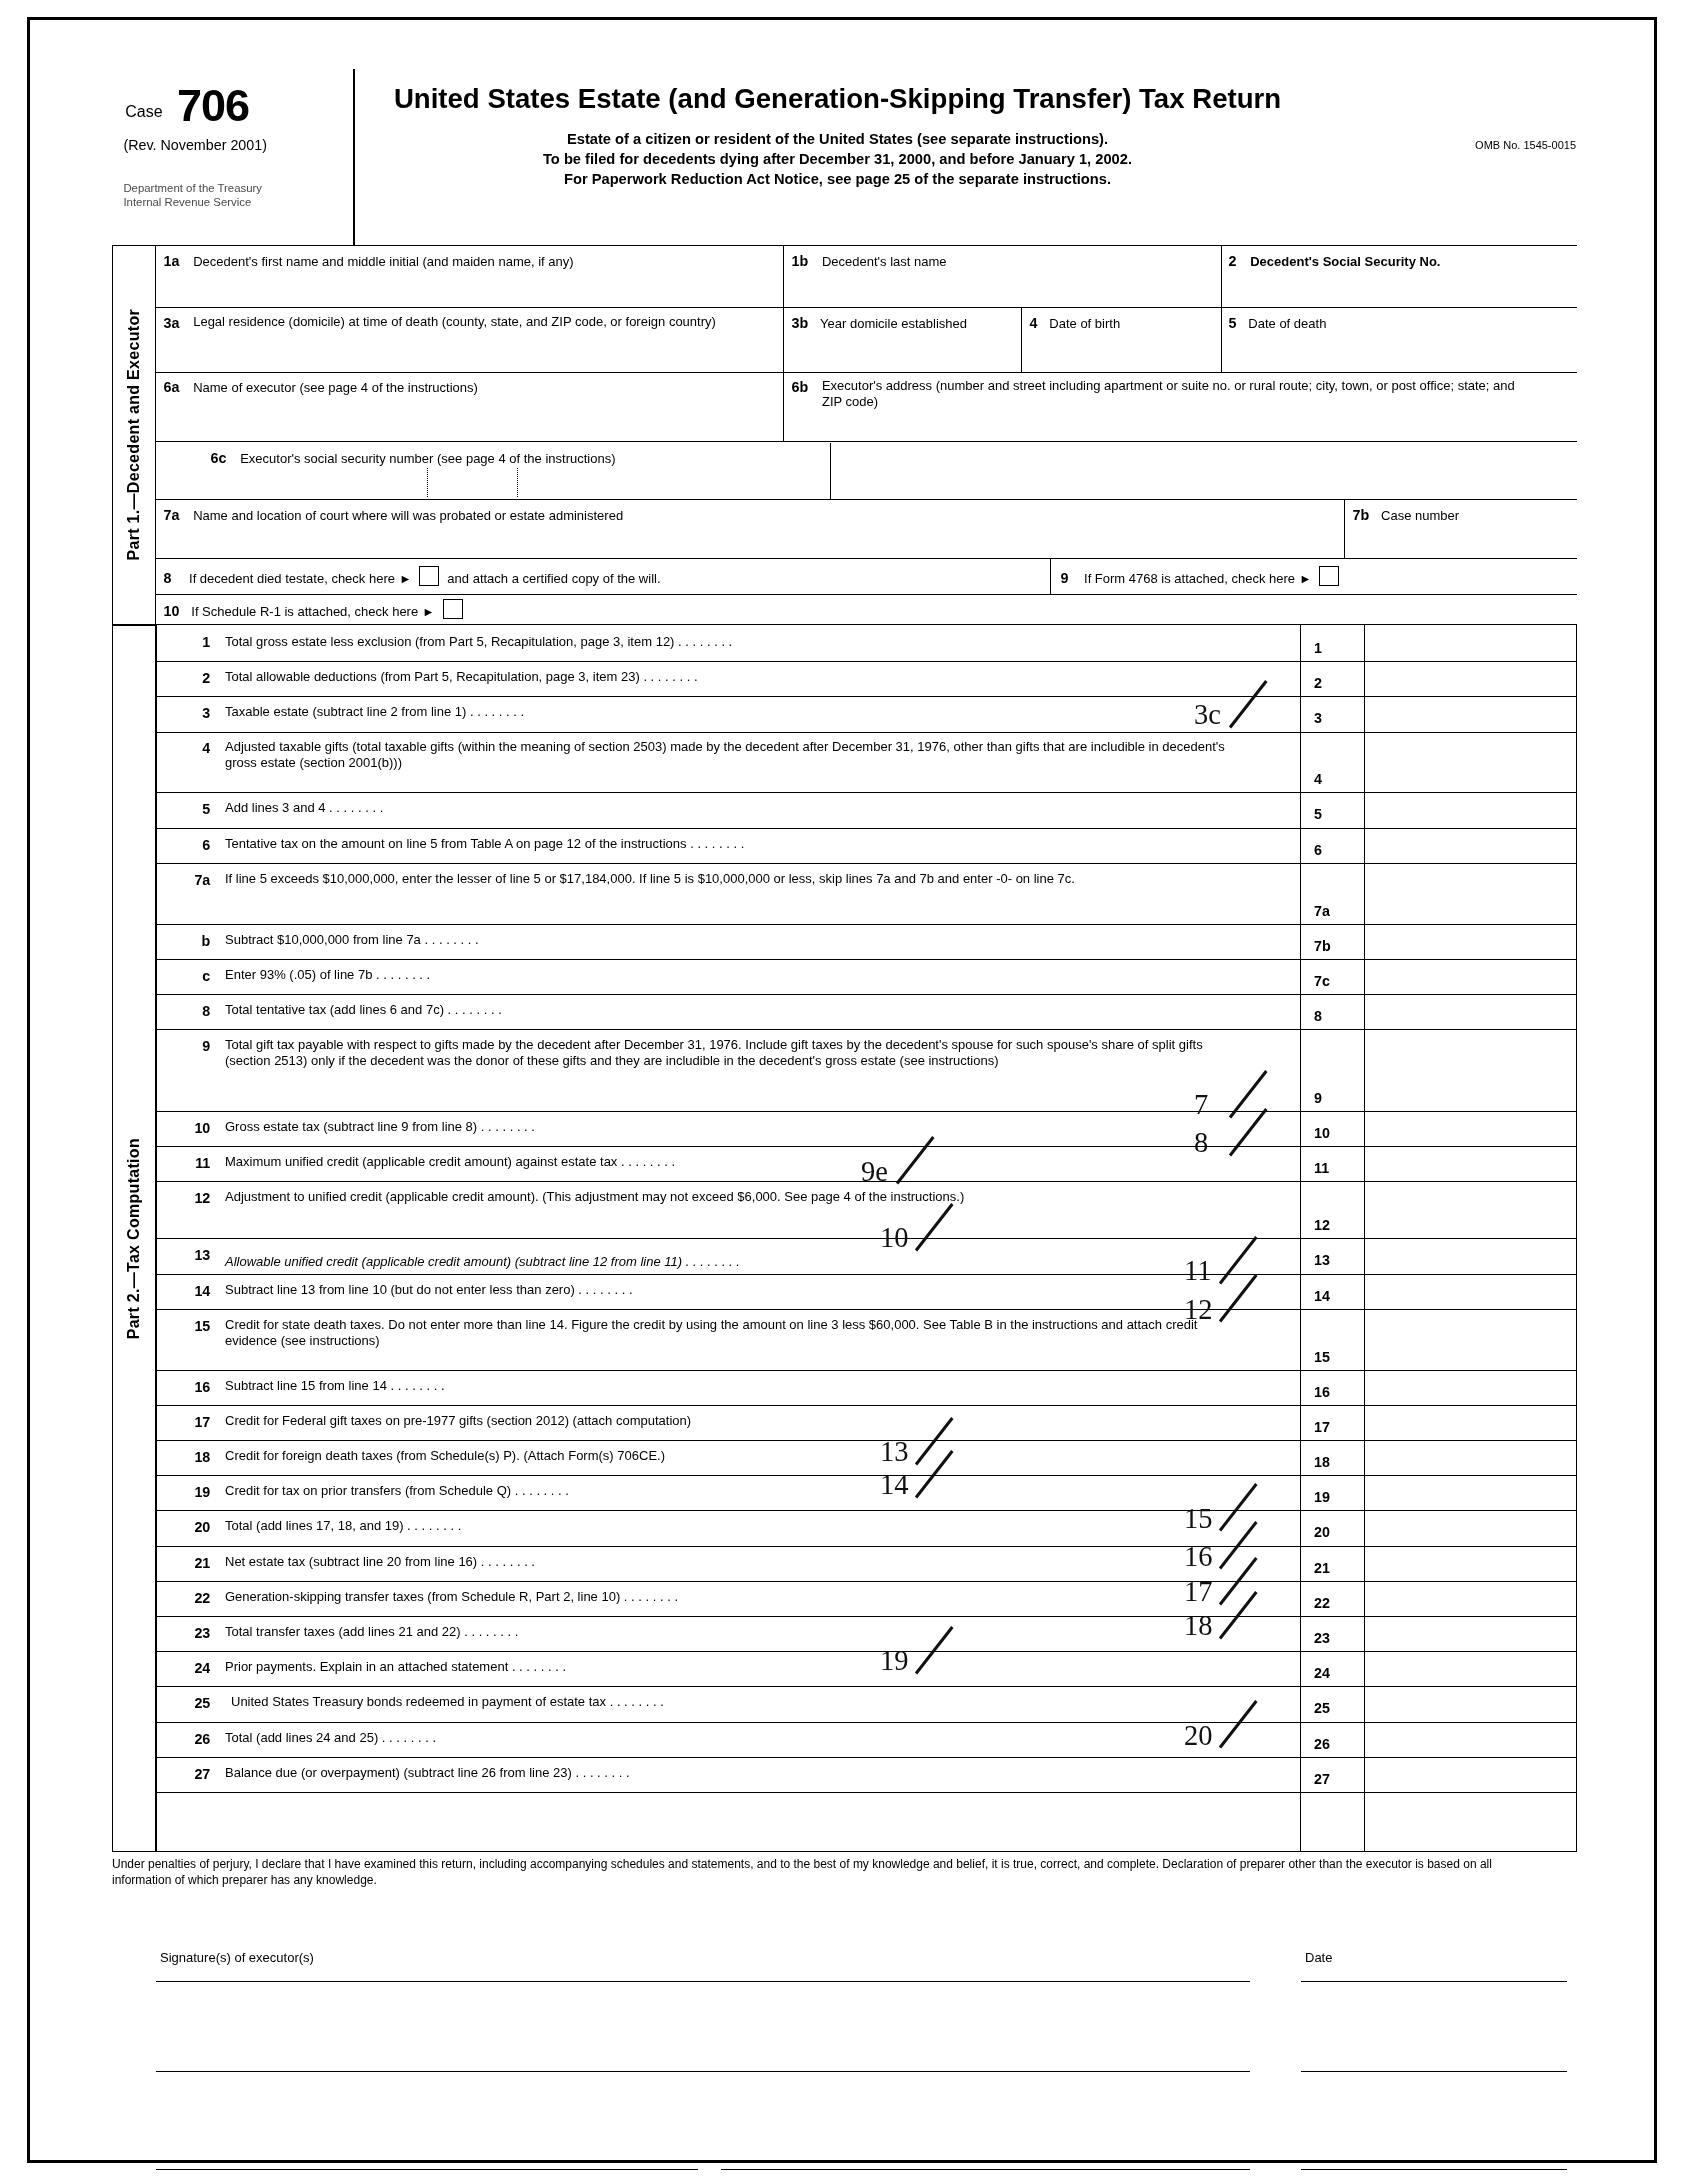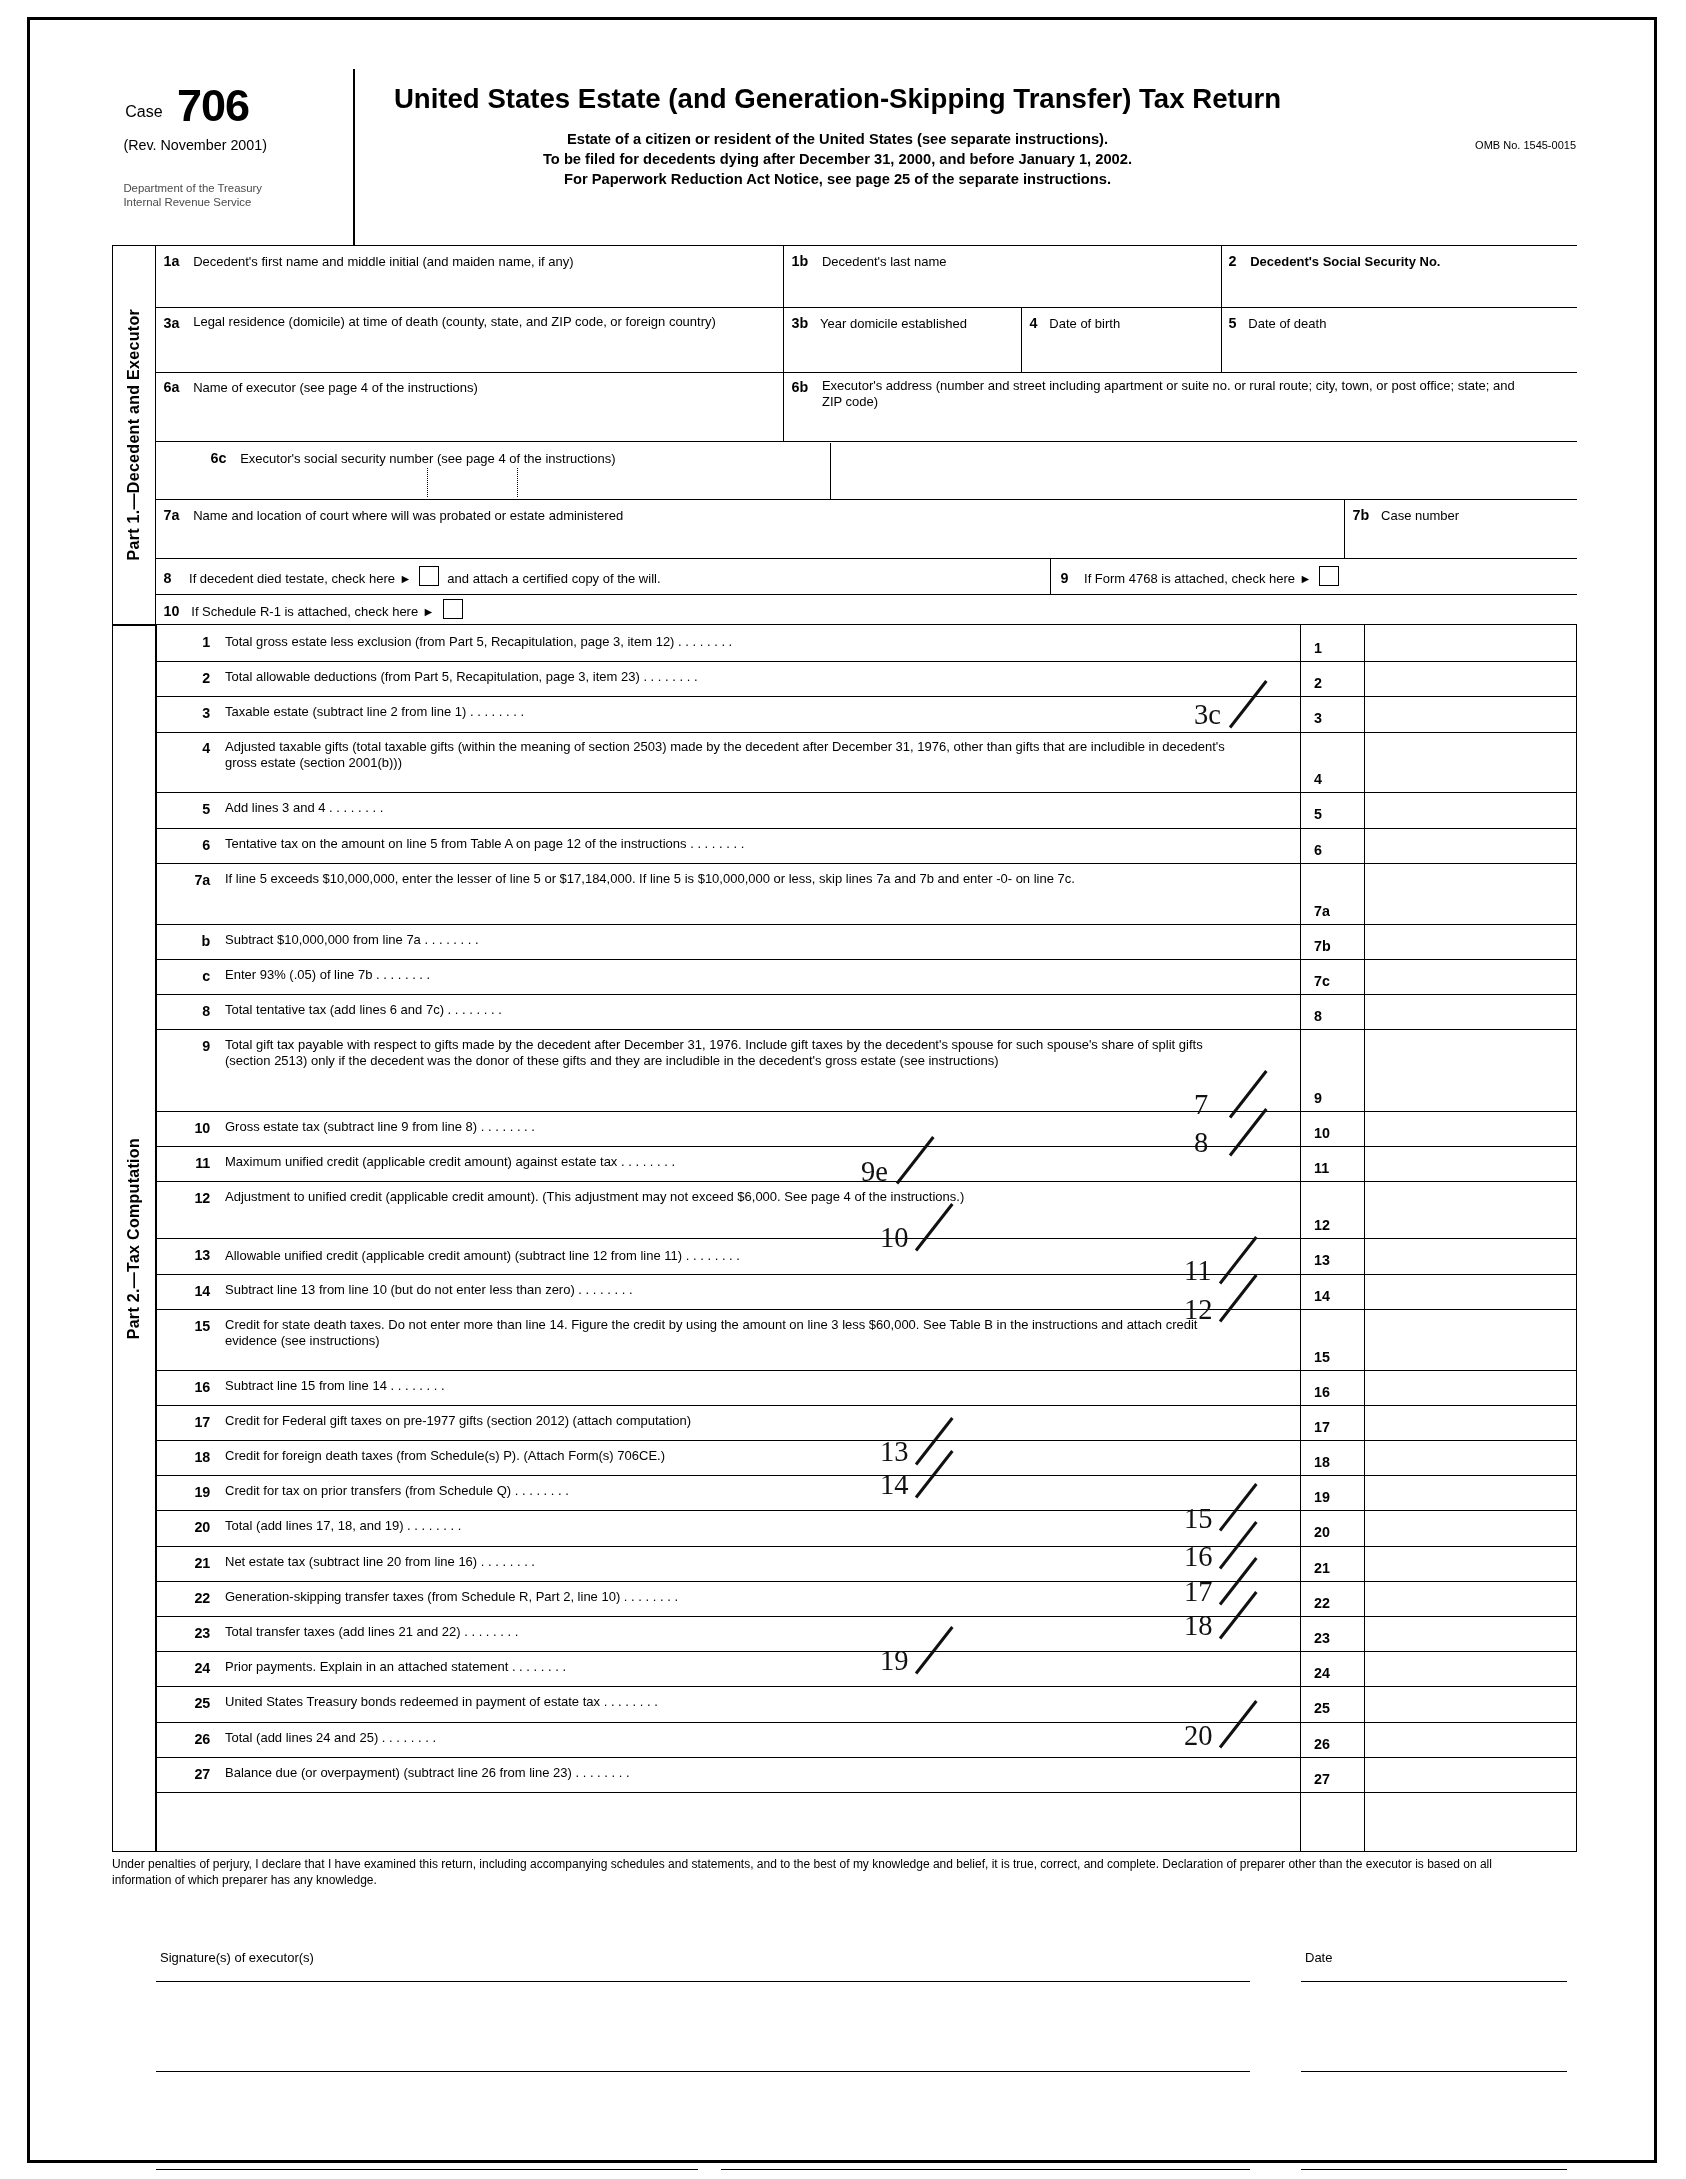--- a/index.html
+++ b/index.html
@@ -270,21 +270,21 @@
               <div class="rowline" style="top: 556px;"></div>
               <div class="box" style="left: 0px; top: 557px; width: 1421px; height: 57px;">
                 <span class="num" style="position: absolute; left: 13.3px; top: 7.6px; width: 40px; text-align: right;">12</span>
                 <span class="lbl" style="position: absolute; left: 68px; top: 6.7px; width: 1008px;">Adjustment to unified credit (applicable credit amount). (This adjustment may not exceed $6,000. See page 4 of the instructions.)</span>
                 <span class="num" style="position: absolute; left: 1157px; bottom: 5.7px;">12</span>
                 <span style="position: absolute; left: 1208px; bottom: 1.9px; width: 209px; height: 25px;"></span>
               </div>
               <div class="rowline" style="top: 613px;"></div>
               <div class="box" style="left: 0px; top: 614px; width: 1421px; height: 35px;">
                 <span class="num" style="position: absolute; left: 13.3px; top: 7.6px; width: 40px; text-align: right;">13</span>
-                <span class="lbl" style="position: absolute; left: 68px; top: 9px; width: 1008px;">Allowable unified credit (applicable credit amount) (subtract line 12 from line 11)  . . . . . . . .</span>
+                <span class="lbl" style="position: absolute; left: 68px; top: 15px; width: 1008px; font-style: italic;">Allowable unified credit (applicable credit amount) (subtract line 12 from line 11)  . . . . . . . .</span>
                 <span class="num" style="position: absolute; left: 1157px; bottom: 5.7px;">13</span>
                 <span style="position: absolute; left: 1208px; bottom: 1.9px; width: 209px; height: 25px;"></span>
               </div>
               <div class="rowline" style="top: 649px;"></div>
               <div class="box" style="left: 0px; top: 650px; width: 1421px; height: 35px;">
                 <span class="num" style="position: absolute; left: 13.3px; top: 7.6px; width: 40px; text-align: right;">14</span>
                 <span class="lbl" style="position: absolute; left: 68px; top: 6.7px; width: 1008px;">Subtract line 13 from line 10 (but do not enter less than zero)  . . . . . . . .</span>
                 <span class="num" style="position: absolute; left: 1157px; bottom: 5.7px;">14</span>
                 <span style="position: absolute; left: 1208px; bottom: 1.9px; width: 209px; height: 25px;"></span>
               </div>
@@ -354,21 +354,21 @@
               <div class="rowline" style="top: 1026px;"></div>
               <div class="box" style="left: 0px; top: 1027px; width: 1421px; height: 35px;">
                 <span class="num" style="position: absolute; left: 13.3px; top: 7.6px; width: 40px; text-align: right;">24</span>
                 <span class="lbl" style="position: absolute; left: 68px; top: 6.7px; width: 1008px;">Prior payments. Explain in an attached statement  . . . . . . . .</span>
                 <span class="num" style="position: absolute; left: 1157px; bottom: 5.7px;">24</span>
                 <span style="position: absolute; left: 1208px; bottom: 1.9px; width: 209px; height: 25px;"></span>
               </div>
               <div class="rowline" style="top: 1061px;"></div>
               <div class="box" style="left: 0px; top: 1062px; width: 1421px; height: 35px;">
                 <span class="num" style="position: absolute; left: 13.3px; top: 7.6px; width: 40px; text-align: right;">25</span>
-                <span class="lbl" style="position: absolute; left: 68px; top: 6.7px; width: 1008px;">United States Treasury bonds redeemed in payment of estate tax  . . . . . . . .</span>
+                <span class="lbl" style="position: absolute; left: 74px; top: 6.7px; width: 1008px;">United States Treasury bonds redeemed in payment of estate tax  . . . . . . . .</span>
                 <span class="num" style="position: absolute; left: 1157px; bottom: 5.7px;">25</span>
                 <span style="position: absolute; left: 1208px; bottom: 1.9px; width: 209px; height: 25px;"></span>
               </div>
               <div class="rowline" style="top: 1097px;"></div>
               <div class="box" style="left: 0px; top: 1098px; width: 1421px; height: 35px;">
                 <span class="num" style="position: absolute; left: 13.3px; top: 7.6px; width: 40px; text-align: right;">26</span>
                 <span class="lbl" style="position: absolute; left: 68px; top: 6.7px; width: 1008px;">Total (add lines 24 and 25)  . . . . . . . .</span>
                 <span class="num" style="position: absolute; left: 1157px; bottom: 5.7px;">26</span>
                 <span style="position: absolute; left: 1208px; bottom: 1.9px; width: 209px; height: 25px;"></span>
               </div>

